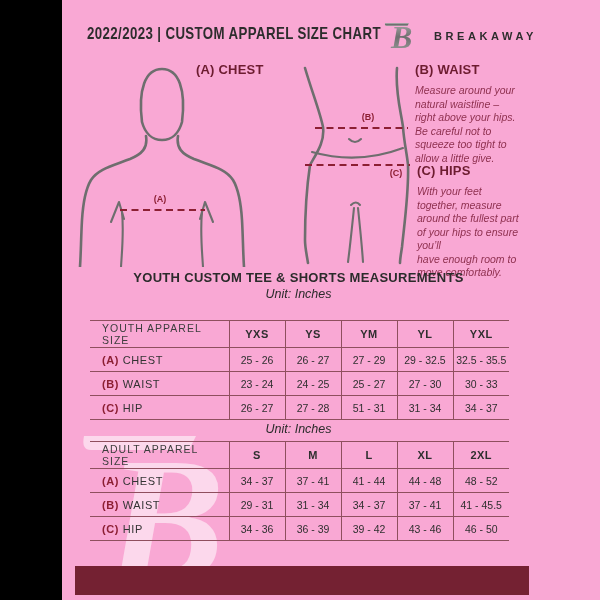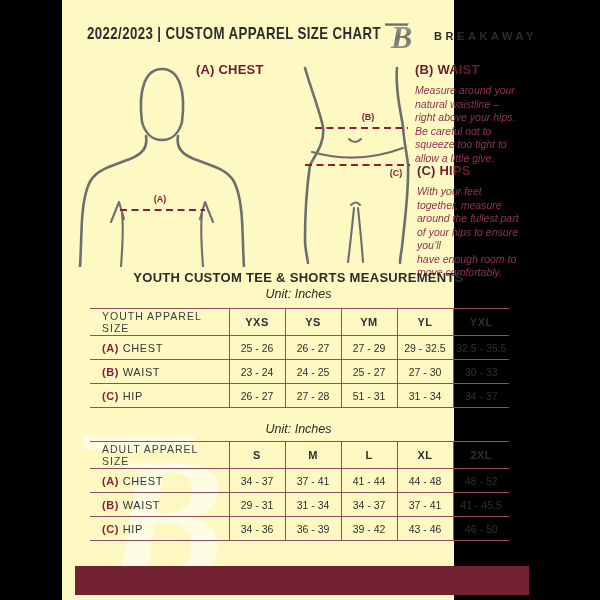--- a/index.html
+++ b/index.html
@@ -1,18 +1,18 @@
 <!DOCTYPE html>
 <html><head>
 <meta charset="utf-8">
 <style>
   html,body{margin:0;padding:0;background:#000;}
   .canvas{position:relative;width:600px;height:600px;background:#000;overflow:hidden;
           font-family:"Liberation Sans","DejaVu Sans",sans-serif;}
-  .page{position:absolute;left:62px;top:0;width:392px;height:600px;background:#fef9c3;color:#2f2f2f;}
+  .page{position:absolute;left:62px;top:0;width:538px;height:600px;background:#f9a8d4;color:#2f2f2f;}
 
   
   .doc-title{position:absolute;left:25px;top:24px;font-size:17px;font-weight:bold;color:#2d2d2d;
              letter-spacing:.5px;white-space:nowrap;transform:scaleX(.78);transform-origin:left top;}
   .brand{position:absolute;left:320px;top:14px;display:flex;align-items:center;}
   .brand-name{font-size:11px;font-weight:bold;letter-spacing:3.6px;color:#2d2d2d;margin-left:16px;margin-top:4px;}
   .logo-svg{display:block;}
 
   
   .fig{position:absolute;}
@@ -40,21 +40,21 @@
   
   .tbl-title{position:absolute;left:0;width:473px;text-align:center;font-size:13px;font-weight:bold;
              letter-spacing:.3px;color:#2b2b2b;}
   .t-youth-title{top:270px;} .t-adult-title{top:405px;}
   .tbl-unit{position:absolute;left:0;width:473px;text-align:center;font-size:12.5px;font-style:italic;color:#2b2b2b;}
   .t-youth-unit{top:287px;} .t-adult-unit{top:422px;}
 
   
   .size-table{position:absolute;left:28px;width:419px;border-collapse:collapse;table-layout:fixed;
               font-size:10.5px;color:#2f2f2f;}
-  .youth{top:308px;} .adult{top:441px;}
+  .youth{top:320px;} .adult{top:441px;}
   .col-label{width:139px;} .col-size{width:56px;}
   .size-table tr{border-top:1.5px solid #8f4f5e;}
   .size-table tbody tr:last-child{border-bottom:1.5px solid #8f4f5e;}
   .size-table th,.size-table td{padding:0;text-align:center;}
   .size-table th:not(:first-child),.size-table td:not(:first-child){border-left:1.5px solid #8f4f5e;}
   .size-table thead th{height:26px;}
   .size-table tbody td{height:23px;}
   th.size-header{text-align:left;padding-left:12px;font-weight:normal;font-size:10.5px;
                  letter-spacing:1px;color:#3d3d3d;}
   th.size-col{font-weight:bold;font-size:11px;letter-spacing:.5px;}

